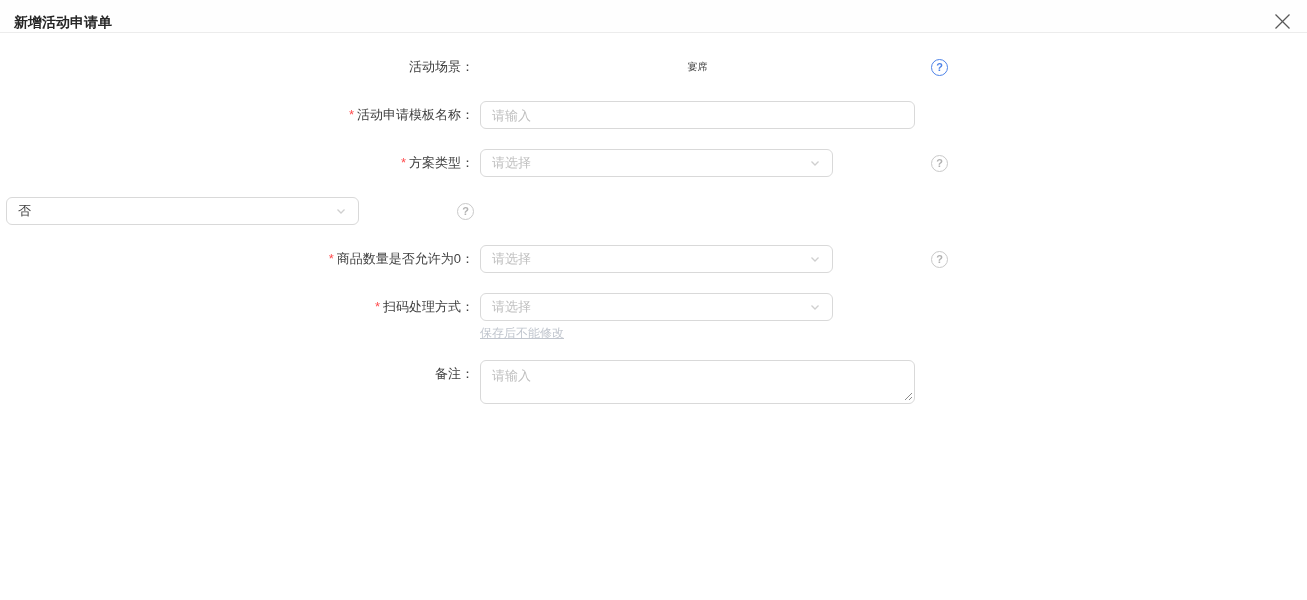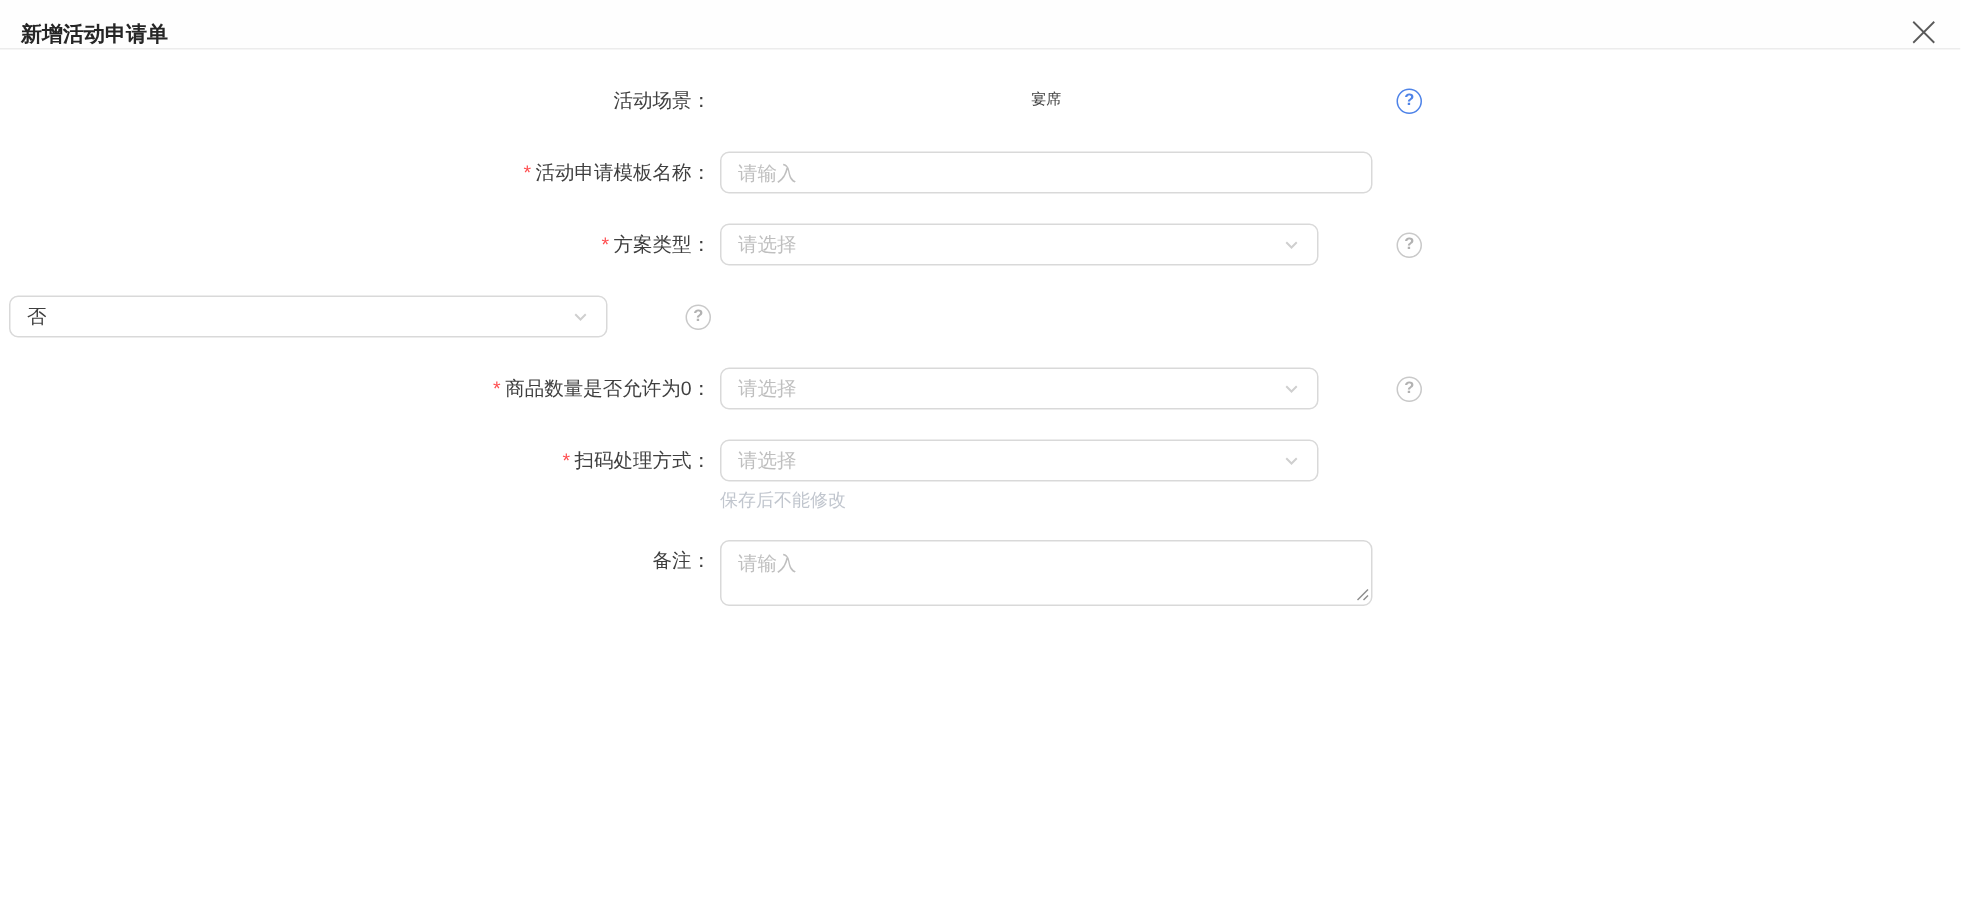--- a/index.html
+++ b/index.html
@@ -79,21 +79,21 @@
     border: 1px solid #d9d9d9;
     border-radius: 6px;
     padding: 0 11px;
     font-size: 13px;
     color: #3f3f3f;
     font-family: "Liberation Sans", sans-serif;
     outline: none;
   }
   .text-input::placeholder { color: #bfbfbf; }
   .select-box {
-    width: 399px;
+    width: 353px;
     height: 28px;
     border: 1px solid #d9d9d9;
     border-radius: 6px;
     padding: 0 11px;
     display: flex;
     align-items: center;
     background: #fff;
     cursor: pointer;
   }
   .select-box .sel-placeholder {
@@ -105,20 +105,21 @@
     flex: 1;
     font-size: 13px;
     color: #3f3f3f;
   }
   .chevron { display: flex; align-items: center; }
   .field-note {
     margin-top: 5px;
     font-size: 12px;
     color: #c1c6ce;
     line-height: 14px;
+    text-decoration: underline;
   }
   .help-icon {
     width: 17px;
     height: 17px;
     border-radius: 50%;
     display: inline-flex;
     align-items: center;
     justify-content: center;
     font-size: 11px;
     font-weight: bold;

